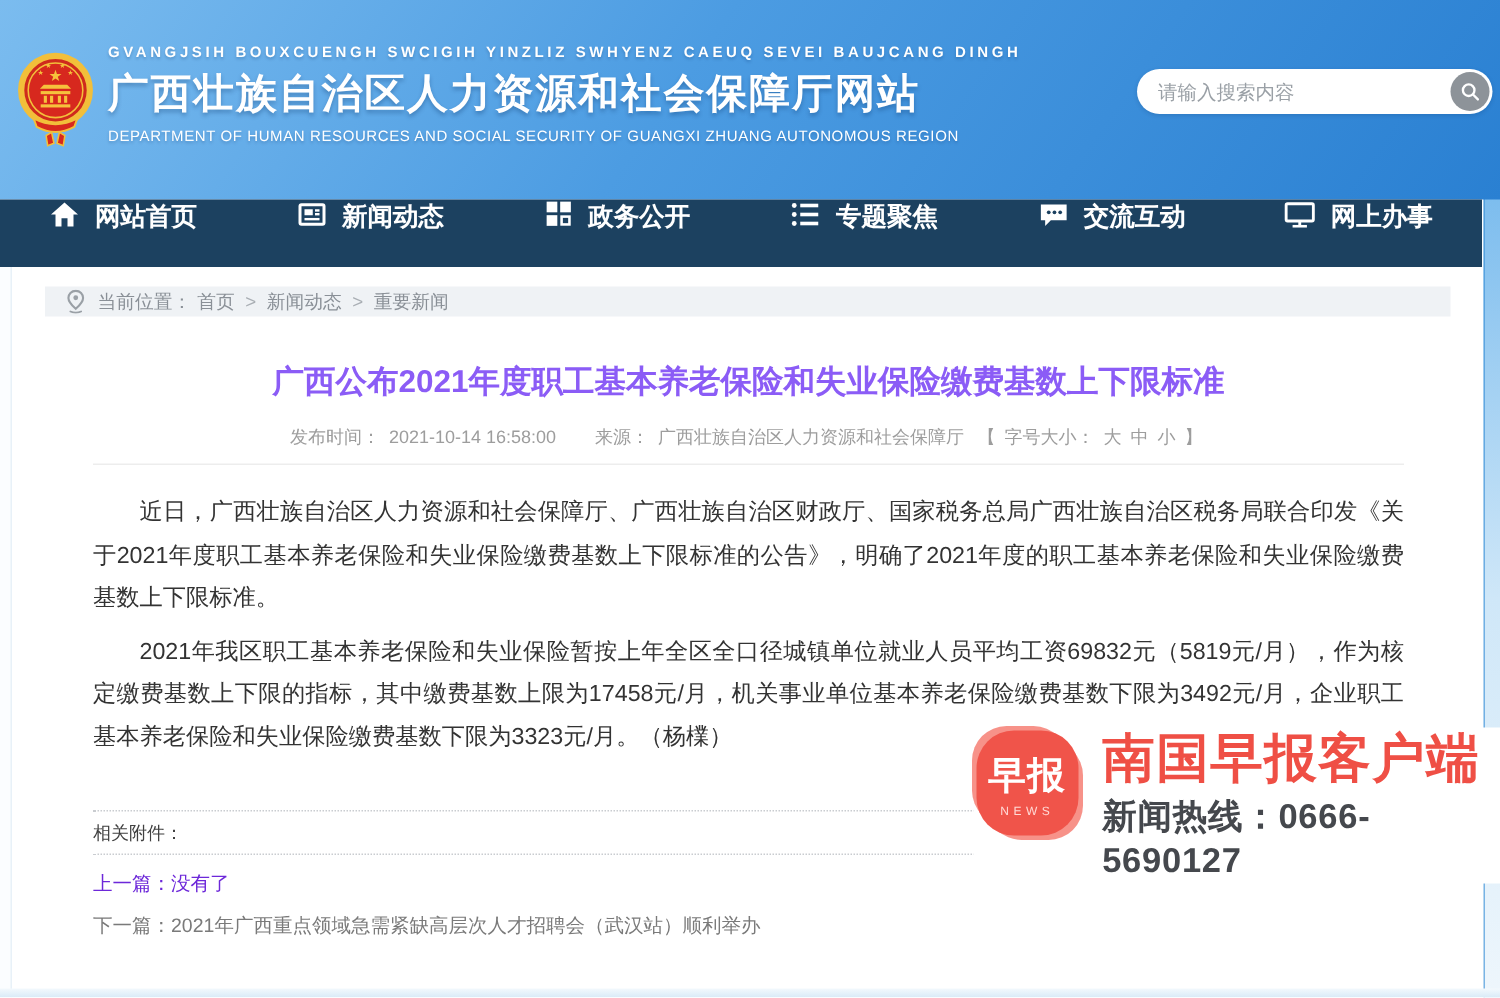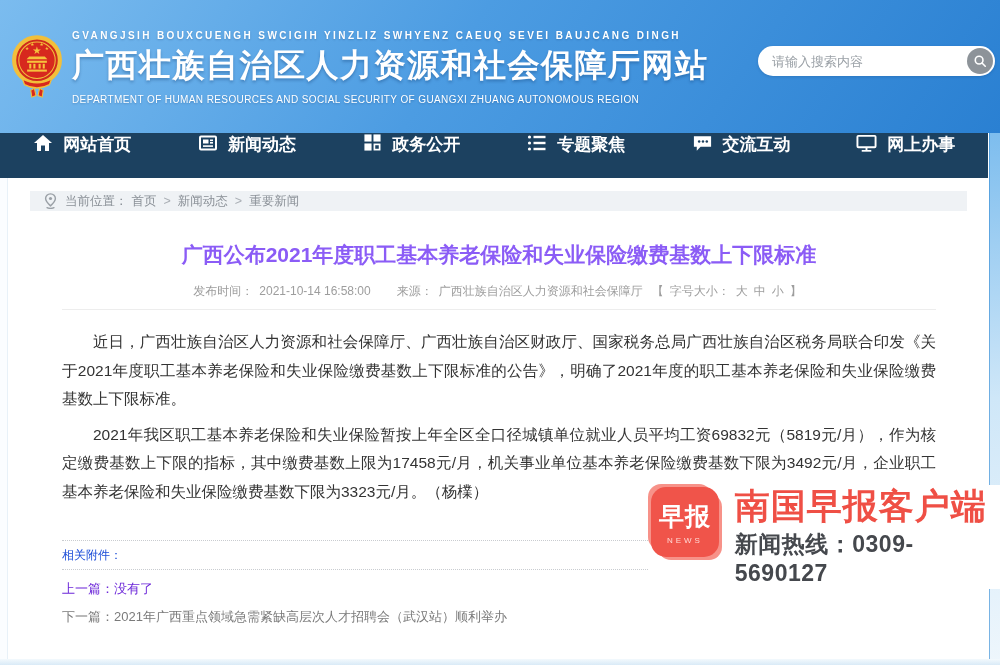--- a/index.html
+++ b/index.html
@@ -13,21 +13,21 @@
     background:linear-gradient(180deg,#55a7e6 0%,#7dbdee 20%,#cfe7f8 60%,#eef6fc 100%);
     border-left:1px solid rgba(60,145,215,.65); }
   .bottom-rail { position:absolute; left:0; right:0; bottom:0; height:6px; background:linear-gradient(180deg,#f3f9fd,#d9eaf7); z-index:1; }
 
   
   .header { position:absolute; top:0; left:0; width:1000px; height:133px; z-index:2;
     background:linear-gradient(125deg,#7bbcef 0%,#4c9ce2 45%,#2a80d2 100%); }
   .emblem { position:absolute; left:11px; top:28px; width:52px; height:80px; }
   .titles { position:absolute; left:72px; top:30px; color:#fff; }
   .zhuang { font-size:10px; font-weight:bold; letter-spacing:2.4px; text-shadow:0 1px 2px rgba(0,40,90,.25); }
-  .cn-title { font-size:32px; font-weight:bold; letter-spacing:1.5px; margin-top:3px; text-shadow:0 2px 3px rgba(0,40,90,.3); }
+  .cn-title { font-size:27px; font-weight:bold; letter-spacing:1.5px; margin-top:3px; text-shadow:0 2px 3px rgba(0,40,90,.3); }
   .en-title { font-size:10px; margin-top:6px; letter-spacing:.4px; text-shadow:0 1px 2px rgba(0,40,90,.25); }
   .search { position:absolute; left:758px; top:46px; width:237px; height:30px; background:#fff; border-radius:15px;
     display:flex; align-items:center; box-shadow:0 1px 3px rgba(0,40,90,.18); }
   .search input { flex:1; border:none; outline:none; background:transparent; padding:0 8px 0 14px; font-size:13px; color:#333;
     font-family:"Liberation Sans","DejaVu Sans",sans-serif; }
   .search input::placeholder { color:#9aa0a6; }
   .search-btn { width:26px; height:26px; margin-right:2px; border:none; border-radius:50%; background:#8d9399; cursor:pointer;
     display:flex; align-items:center; justify-content:center; flex:0 0 26px; }
 
   
@@ -53,28 +53,28 @@
   .meta-left .gap { margin-right:26px; }
   .meta-right span { margin:0 3px; }
   .fs-btn { cursor:pointer; }
 
   .content { position:absolute; top:328px; left:62px; right:64px; font-size:15.5px; line-height:28.5px; color:#333;
     text-align:justify; z-index:2; }
   .content p { text-indent:2em; margin-bottom:7px; }
 
   .dotline { position:absolute; left:62px; right:30px; border-top:1px dotted #c9ccd0; z-index:2; }
   .dot1 { top:540px; } .dot2 { top:569px; }
-  .attach-label { position:absolute; top:547px; left:62px; font-size:12px; color:#1d4ed8; z-index:2; }
+  .attach-label { position:absolute; top:547px; left:62px; font-size:12px; color:#404040; z-index:2; }
   .pager-prev { position:absolute; top:580px; left:62px; font-size:13px; color:#6d28d9; z-index:2; }
   .pager-next { position:absolute; top:608px; left:62px; font-size:13px; color:#7a7a7a; z-index:2; }
   .pager-next a { color:#7a7a7a; text-decoration:none; cursor:pointer; }
 
   
   .watermark { position:absolute; left:649px; top:485px; display:flex; align-items:flex-start; gap:16px; background:#fff; z-index:3; padding:2px; }
-  .app-icon { position:relative; width:70px; height:70px; background:#f0544a; border-radius:15px; color:#fff;
+  .app-icon { position:relative; width:70px; height:70px; background:#f0544a; border-radius:25px; color:#fff;
     display:flex; flex-direction:column; align-items:center; justify-content:center;
     box-shadow:-5px -5px 0 -2px #f79289, 5px 5px 0 -2px #f79289; }
   .app-icon .zi { font-size:25px; font-weight:bold; letter-spacing:1px; }
   .app-icon .news { font-size:8px; letter-spacing:3px; margin-top:3px; color:#ffd9d5; }
   .wm-name { font-size:35px; font-weight:bold; color:#ef4f45; letter-spacing:1px; line-height:38px; }
   .wm-hotline { font-size:23px; font-weight:bold; color:#45484d; margin-top:4px; letter-spacing:.5px; }
 </style>
 </head>
 <body>
 
@@ -217,16 +217,16 @@
     <span>下一篇：</span><a>2021年广西重点领域急需紧缺高层次人才招聘会（武汉站）顺利举办</a>
   </div>
 
   <div class="watermark">
     <div class="app-icon">
       <span class="zi">早报</span>
       <span class="news">NEWS</span>
     </div>
     <div class="wm-text">
       <div class="wm-name">南国早报客户端</div>
-      <div class="wm-hotline">新闻热线：0309-5690127</div>
+      <div class="wm-hotline">新闻热线：0666-5690127</div>
     </div>
   </div>
 </div>
 
 </body></html>

